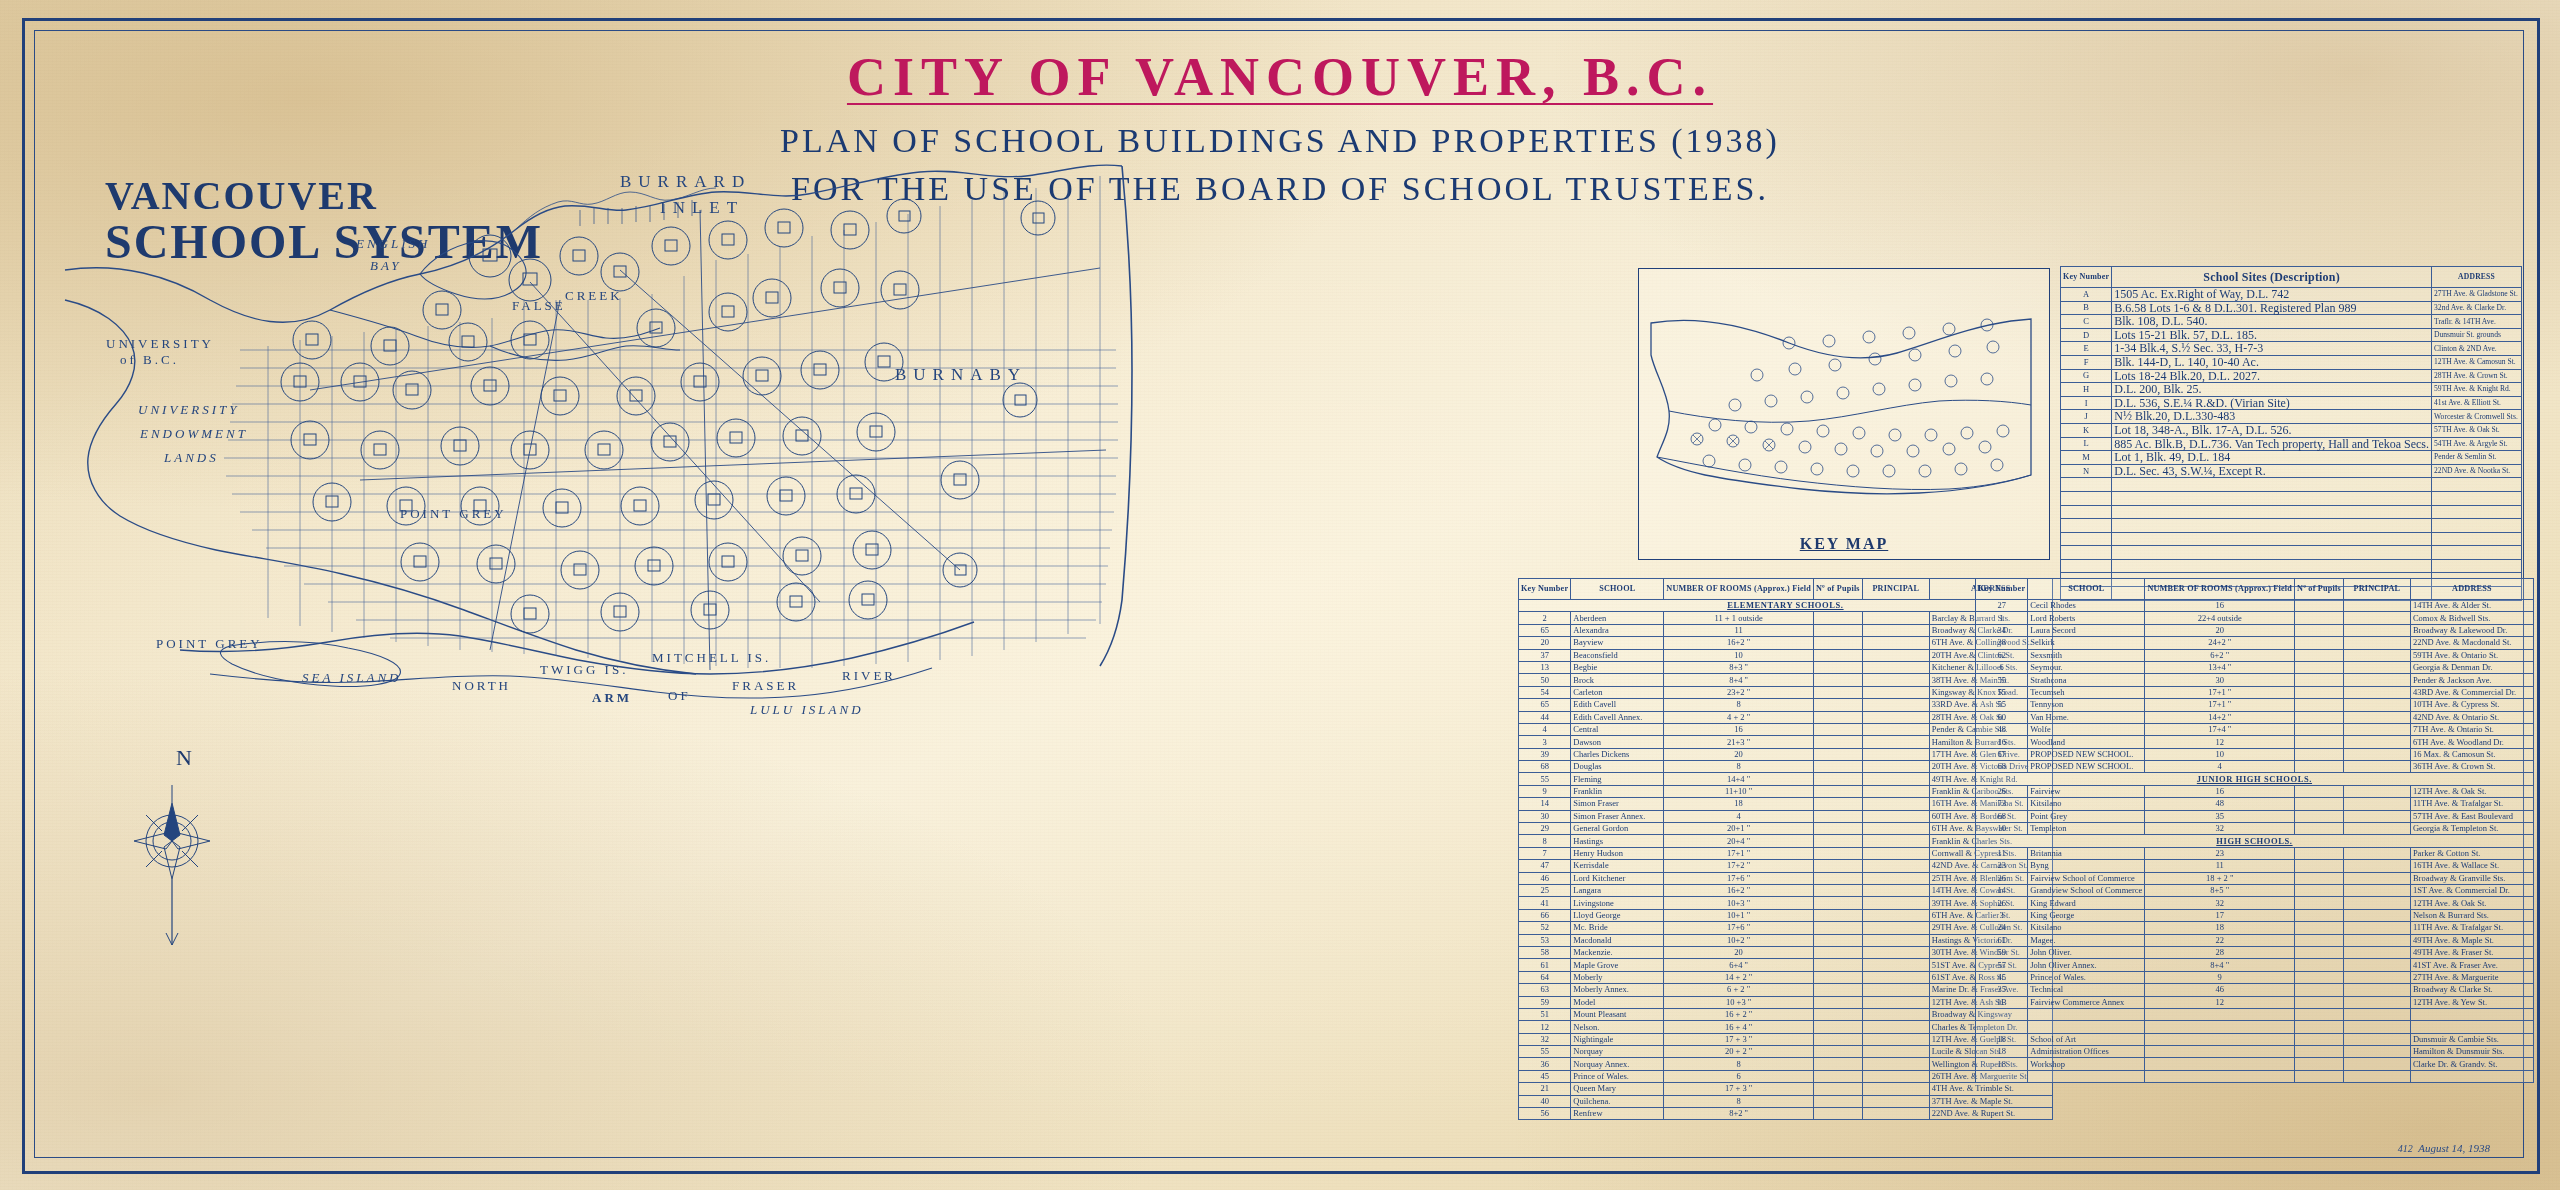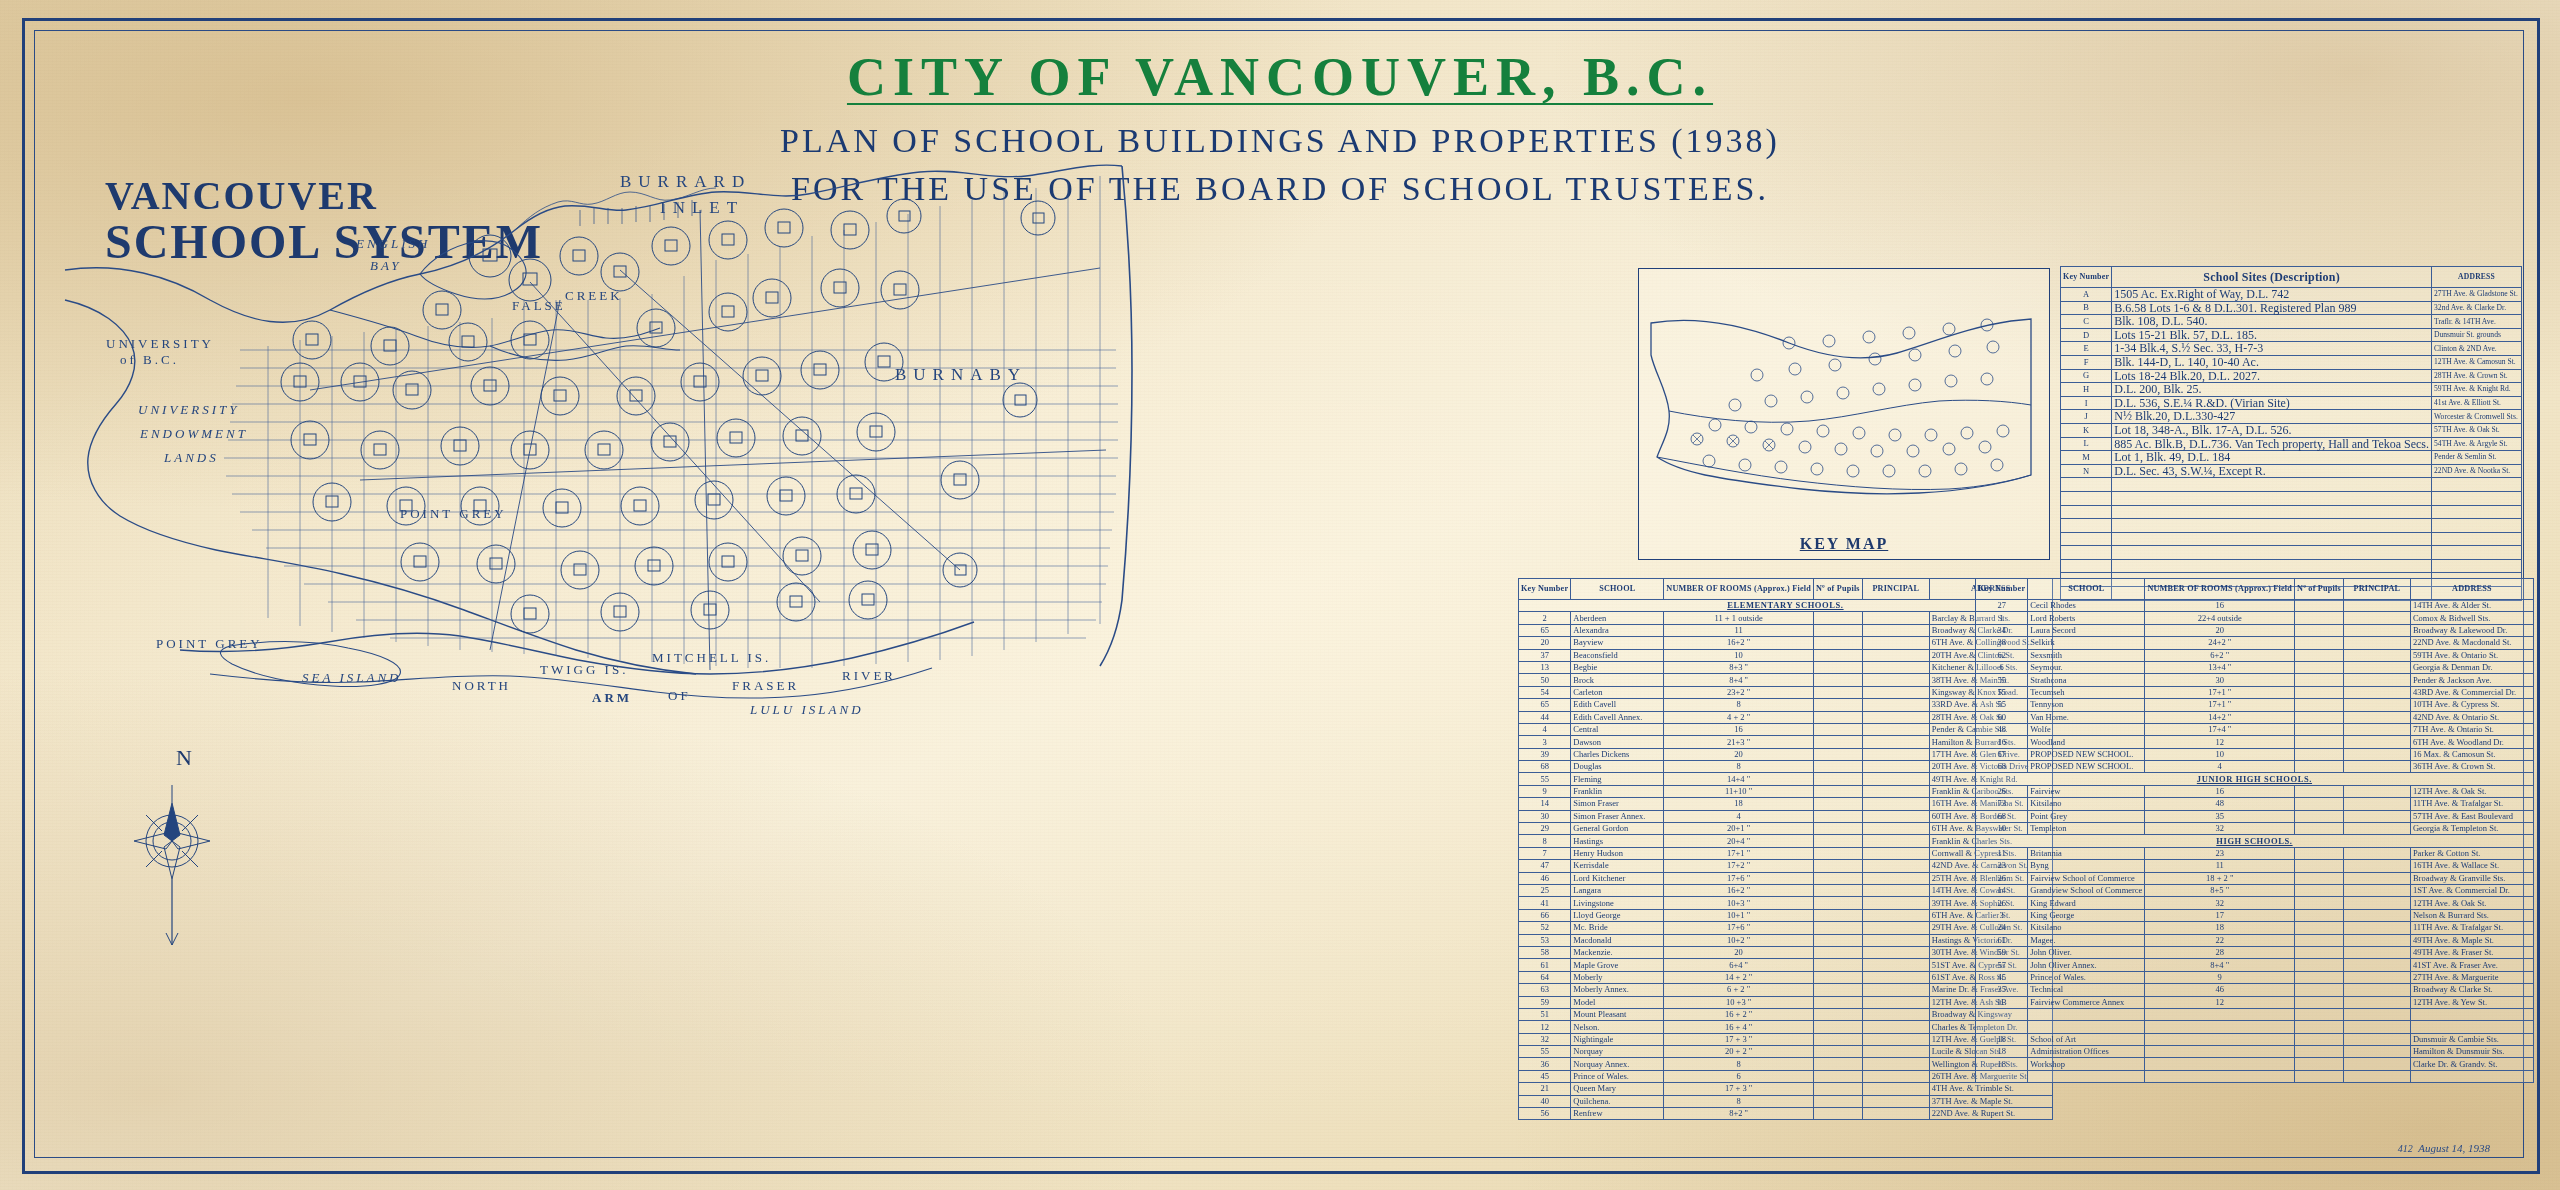--- a/index.html
+++ b/index.html
@@ -34,21 +34,21 @@
   .frame-inner{
     position:absolute;left:34px;top:30px;width:2488px;height:1126px;
     border:1px solid #2a4b86;
   }
   
   .title-block{position:absolute;left:0;right:0;top:46px;text-align:center;}
   .t1{
     font-size:54px;letter-spacing:7px;font-weight:bold;
     text-decoration:underline;text-underline-offset:8px;
     text-decoration-thickness:2px;
-    color:#15803d;
+    color:#be185d;
   }
   .t2{font-size:34px;letter-spacing:3px;margin-top:14px;color:#1b3a72;}
   .t3{font-size:34px;letter-spacing:3px;margin-top:10px;color:#1b3a72;}
 
   .sys-title{position:absolute;left:105px;top:175px;line-height:1.05;}
   .sys-title div:first-child{font-size:40px;letter-spacing:2px;font-weight:bold;}
   .sys-title div:last-child{font-size:48px;letter-spacing:2px;font-weight:bold;}
 
   
   #mapwrap{position:absolute;left:60px;top:150px;width:1450px;width:1470px;height:560px;}
@@ -535,21 +535,21 @@
         <td class="d">D.L. 200, Blk. 25.</td>
         <td class="a">59TH Ave. &amp; Knight Rd.</td>
       </tr>
       <tr>
         <td class="k">I</td>
         <td class="d">D.L. 536,  S.E.¼  R.&amp;D. (Virian  Site)</td>
         <td class="a">41st Ave. &amp; Elliott St.</td>
       </tr>
       <tr>
         <td class="k">J</td>
-        <td class="d">N½  Blk.20, D.L.330-427</td>
+        <td class="d">N½  Blk.20, D.L.330-483</td>
         <td class="a">Worcester &amp; Cromwell Sts.</td>
       </tr>
       <tr>
         <td class="k">K</td>
         <td class="d">Lot 18, 348-A., Blk. 17-A, D.L. 526.</td>
         <td class="a">57TH Ave. &amp; Oak St.</td>
       </tr>
       <tr>
         <td class="k">L</td>
         <td class="d">885 Ac.  Blk.B,  D.L.736. Van Tech property,  Hall and Tekoa Secs.</td>

